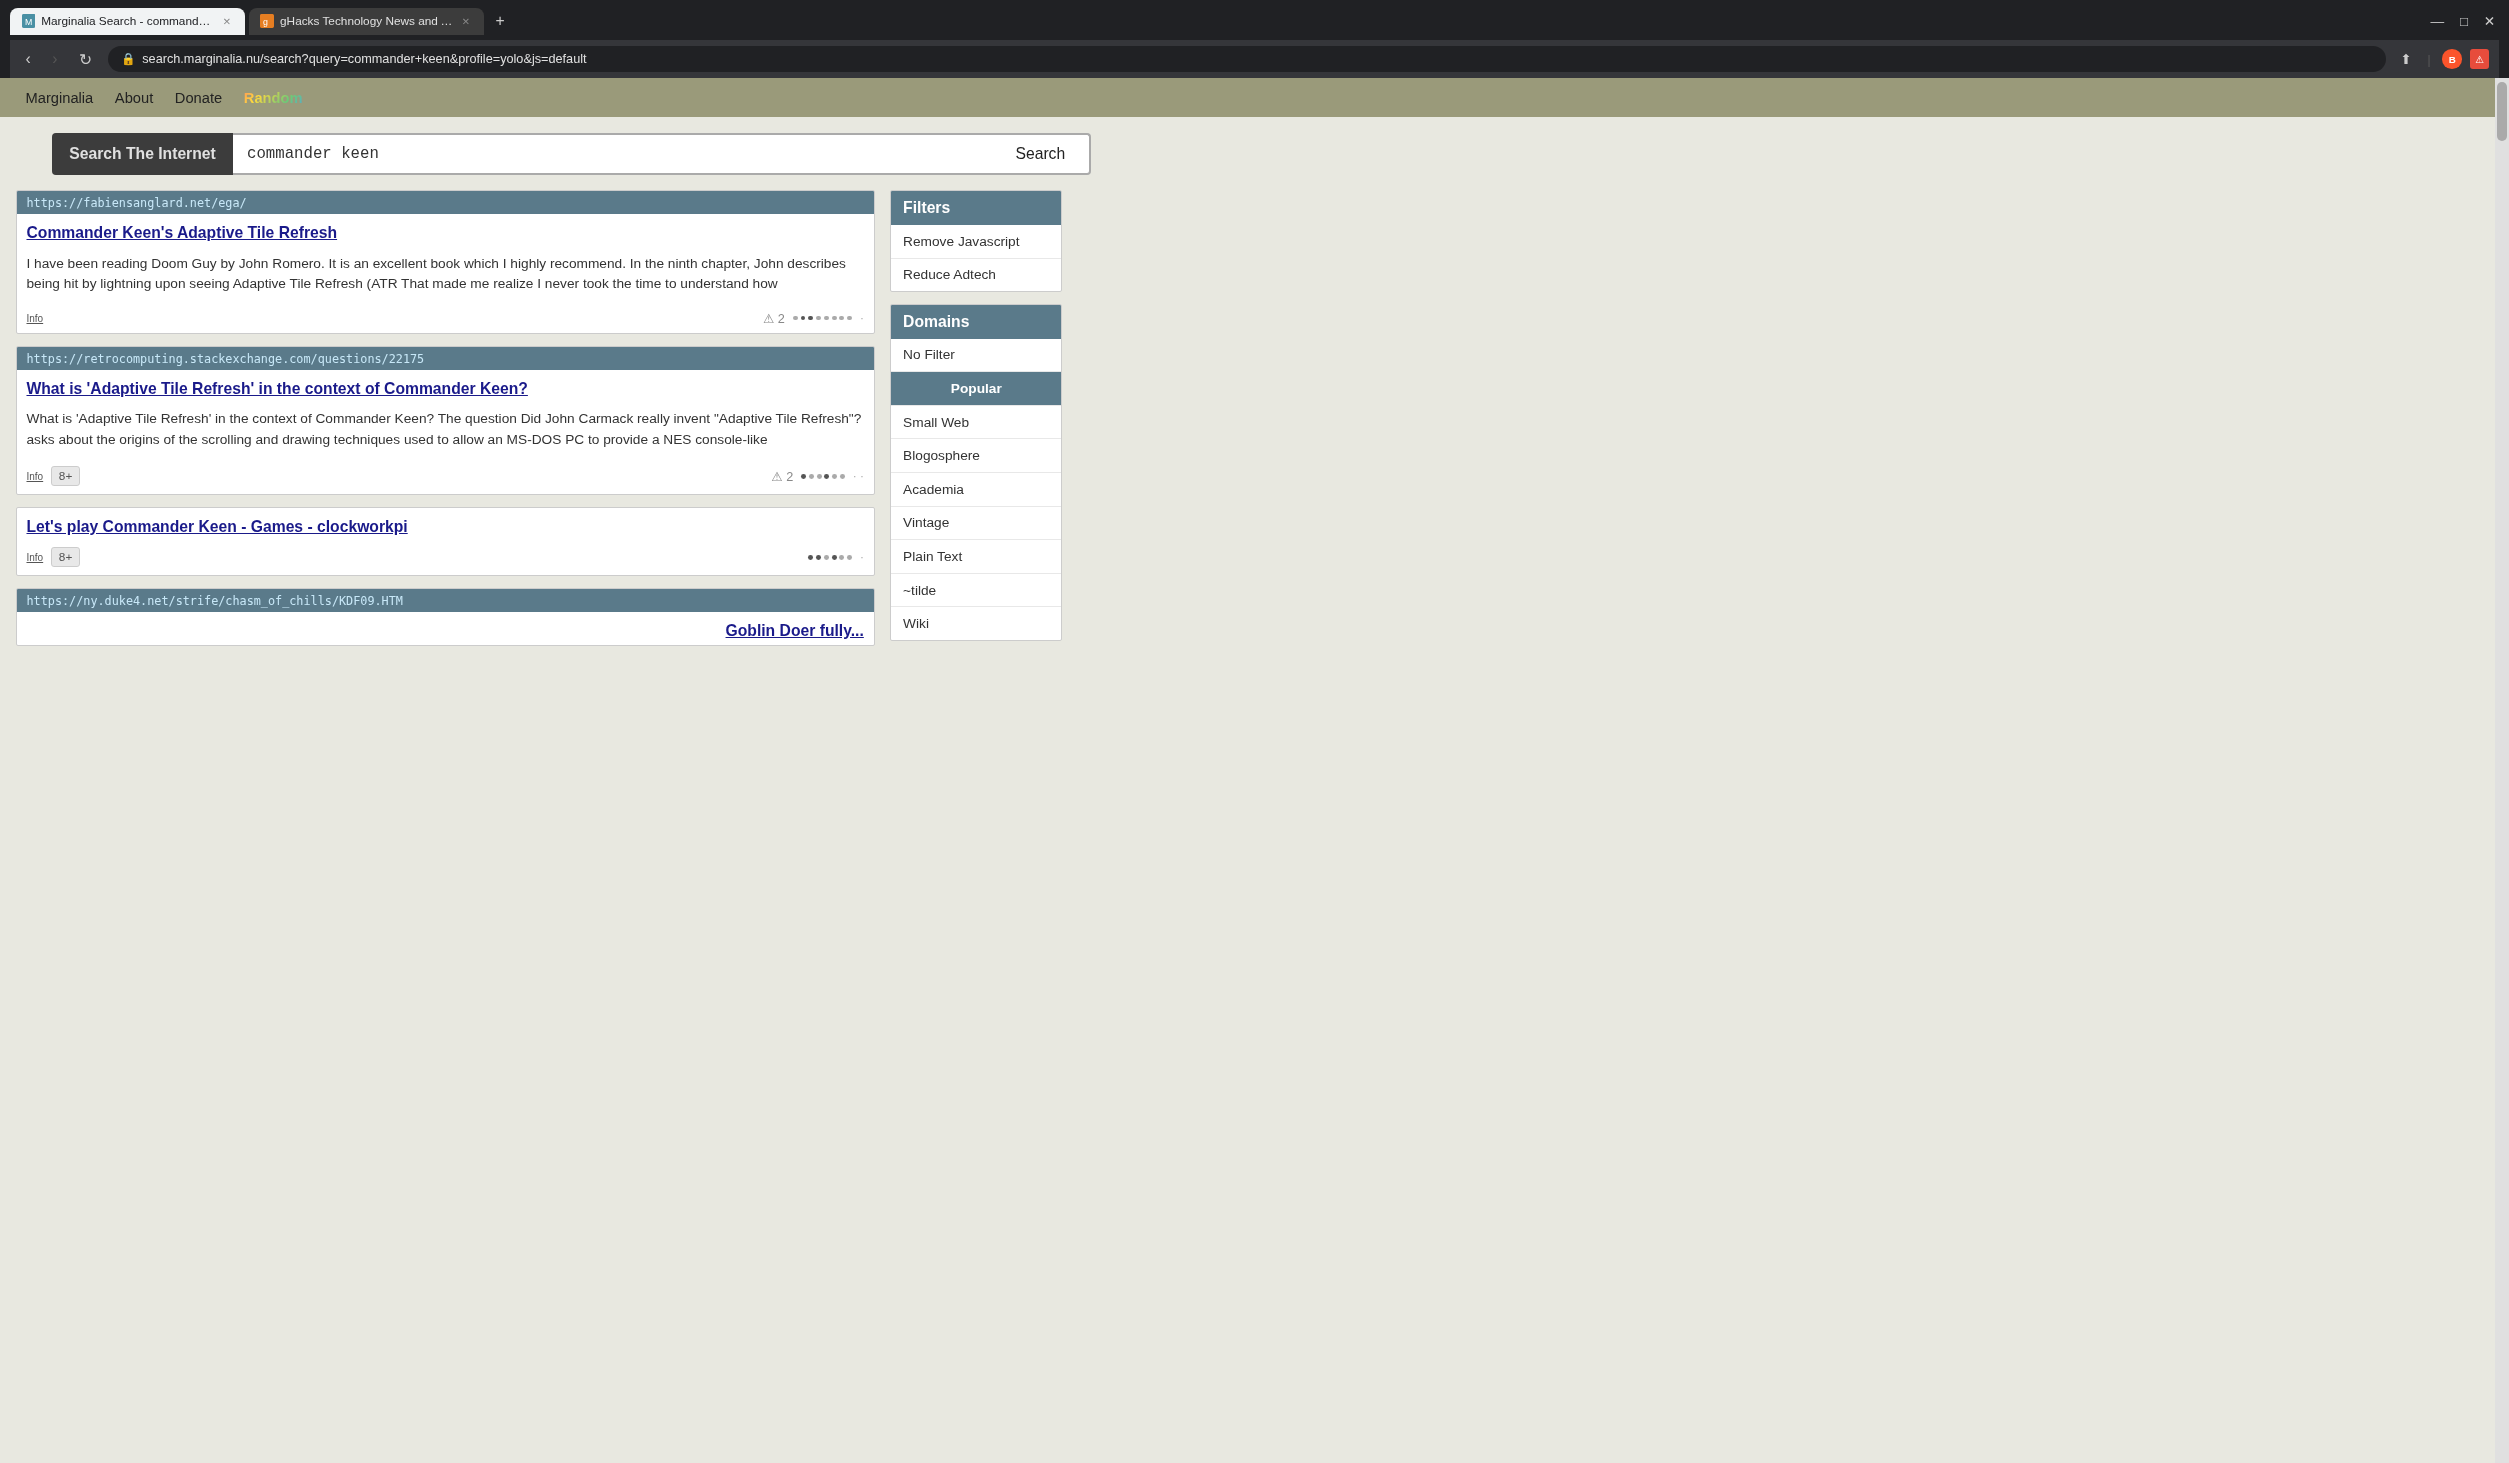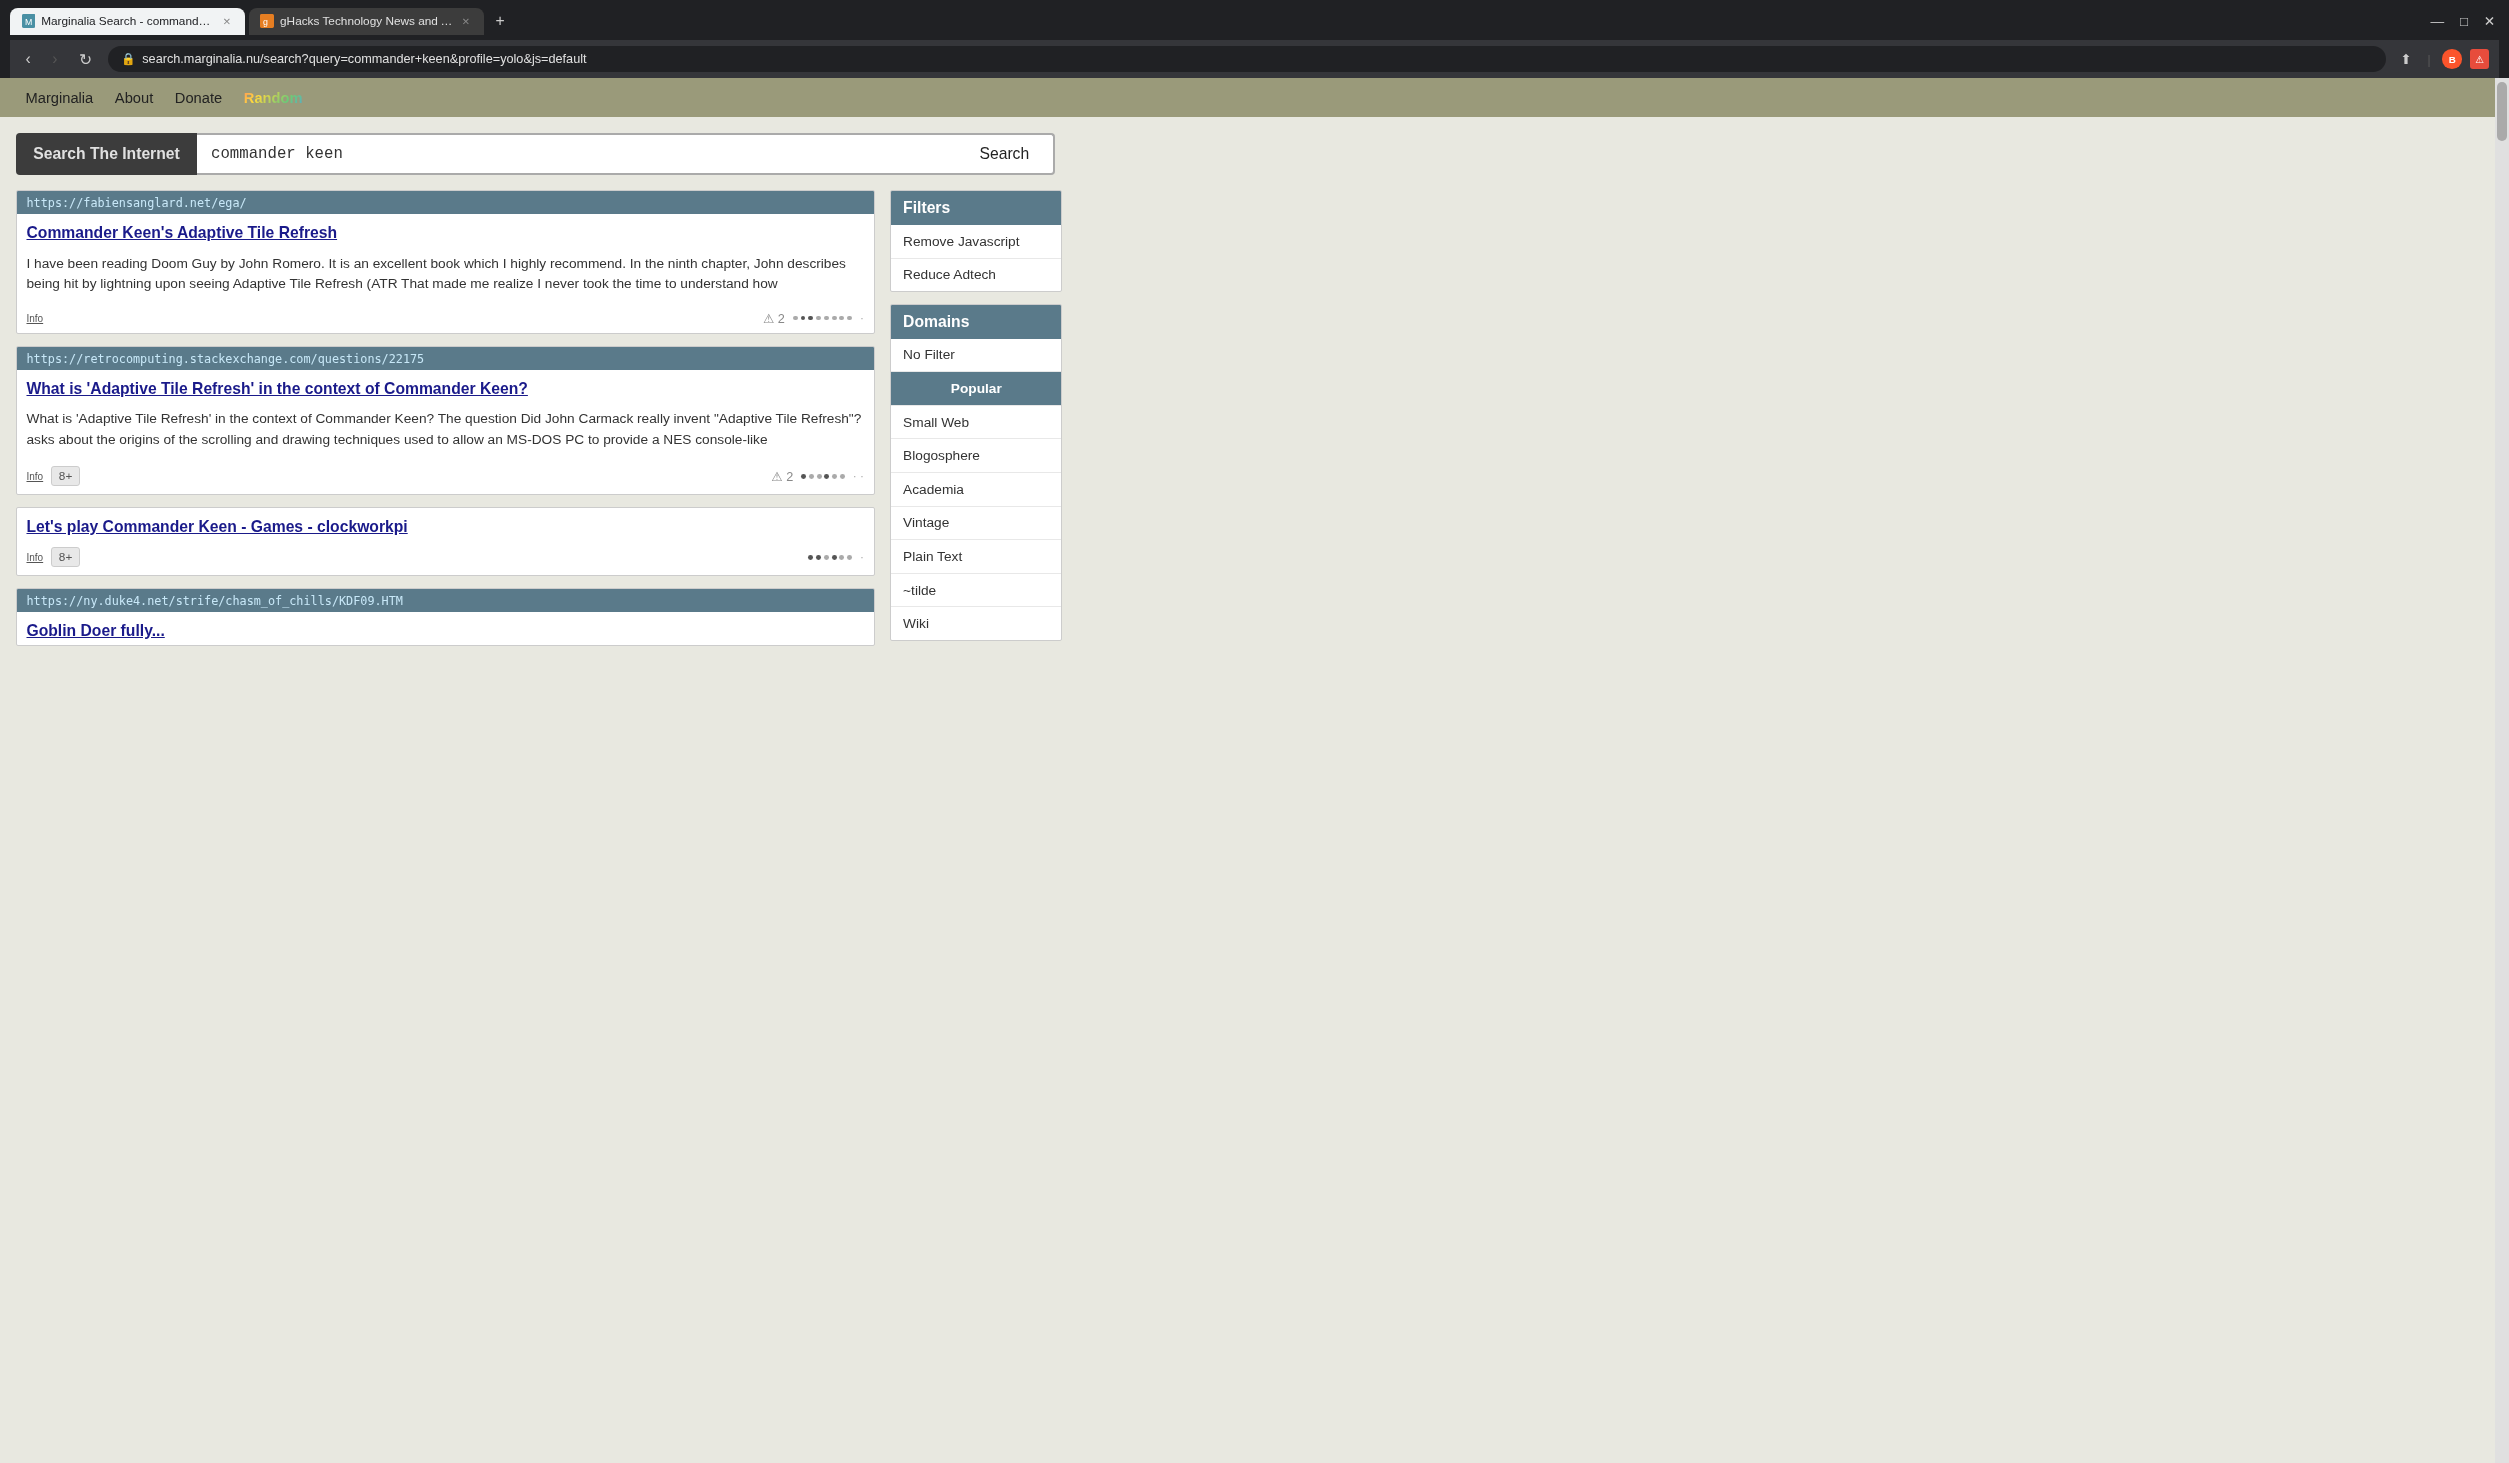--- a/index.html
+++ b/index.html
@@ -181,20 +181,21 @@
       -webkit-background-clip: text;
       -webkit-text-fill-color: transparent;
       background-clip: text;
       font-weight: bold;
     }
 
     
     .search-section {
       padding: 15.7px;
       max-width: 1078px;
+      margin-left: 36px;
     }
     .search-form {
       display: flex;
       align-items: stretch;
       gap: 0;
       max-width: 1039px;
     }
     .search-label {
       background: #3c3c3c;
       color: #e0e0e0;
@@ -508,21 +509,21 @@
             </div>
             <span style="color:#aaa;font-size:11.8px;">·</span>
           </div>
         </div>
       </div>
 
       <div class="result-card">
         <div class="result-url-bar">
           <a class="result-url">https://ny.duke4.net/strife/chasm_of_chills/KDF09.HTM</a>
         </div>
-        <div class="result-title" style="color:#1a1a8a; font-size:15.7px; font-weight:bold; padding:9.8px 9.8px 5.9px 9.8px; cursor:pointer;">Goblin Doer fully...</div>
+        <div class="result-title" style="color:#1a1a8a; font-size:15.7px; font-weight:bold; padding:9.8px 9.8px 5.9px 9.8px; cursor:pointer;text-align:right;">Goblin Doer fully...</div>
       </div>
 
     </div>
 
     <div class="sidebar-col">
       <div class="sidebar-section">
         <div class="sidebar-header">Filters</div>
         <div class="sidebar-item">Remove Javascript</div>
         <div class="sidebar-item">Reduce Adtech</div>
       </div>

